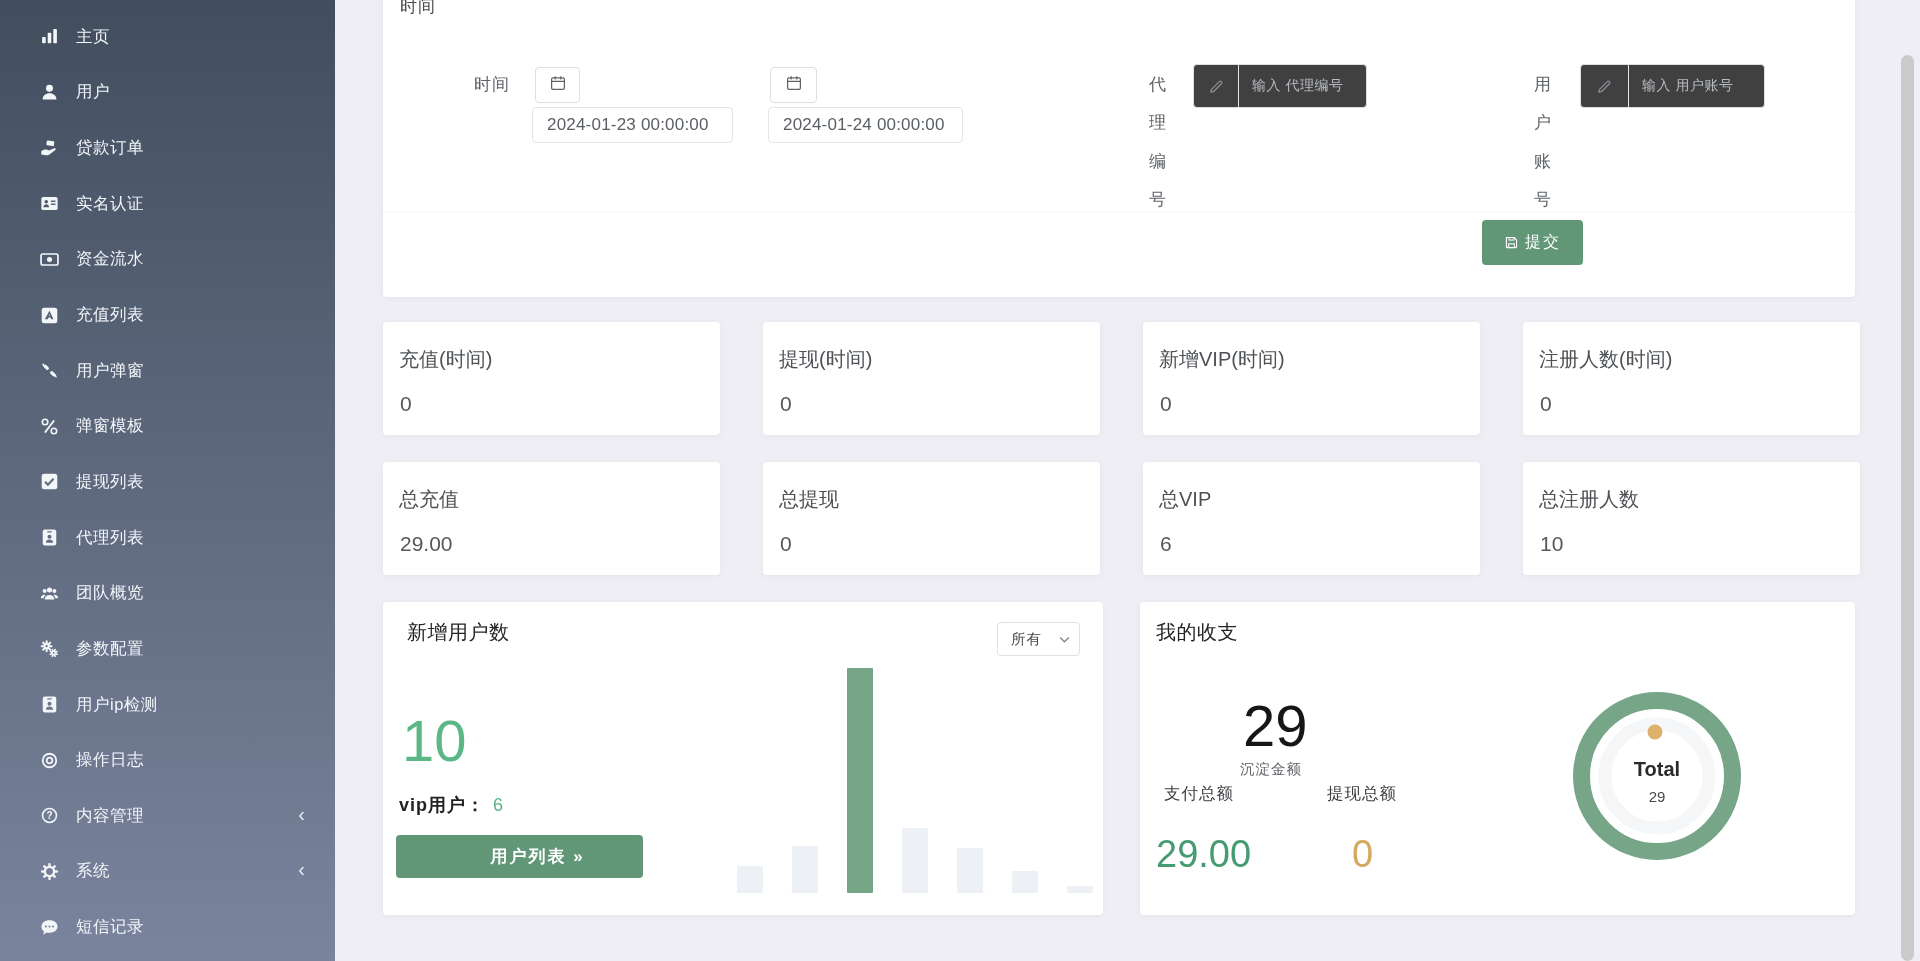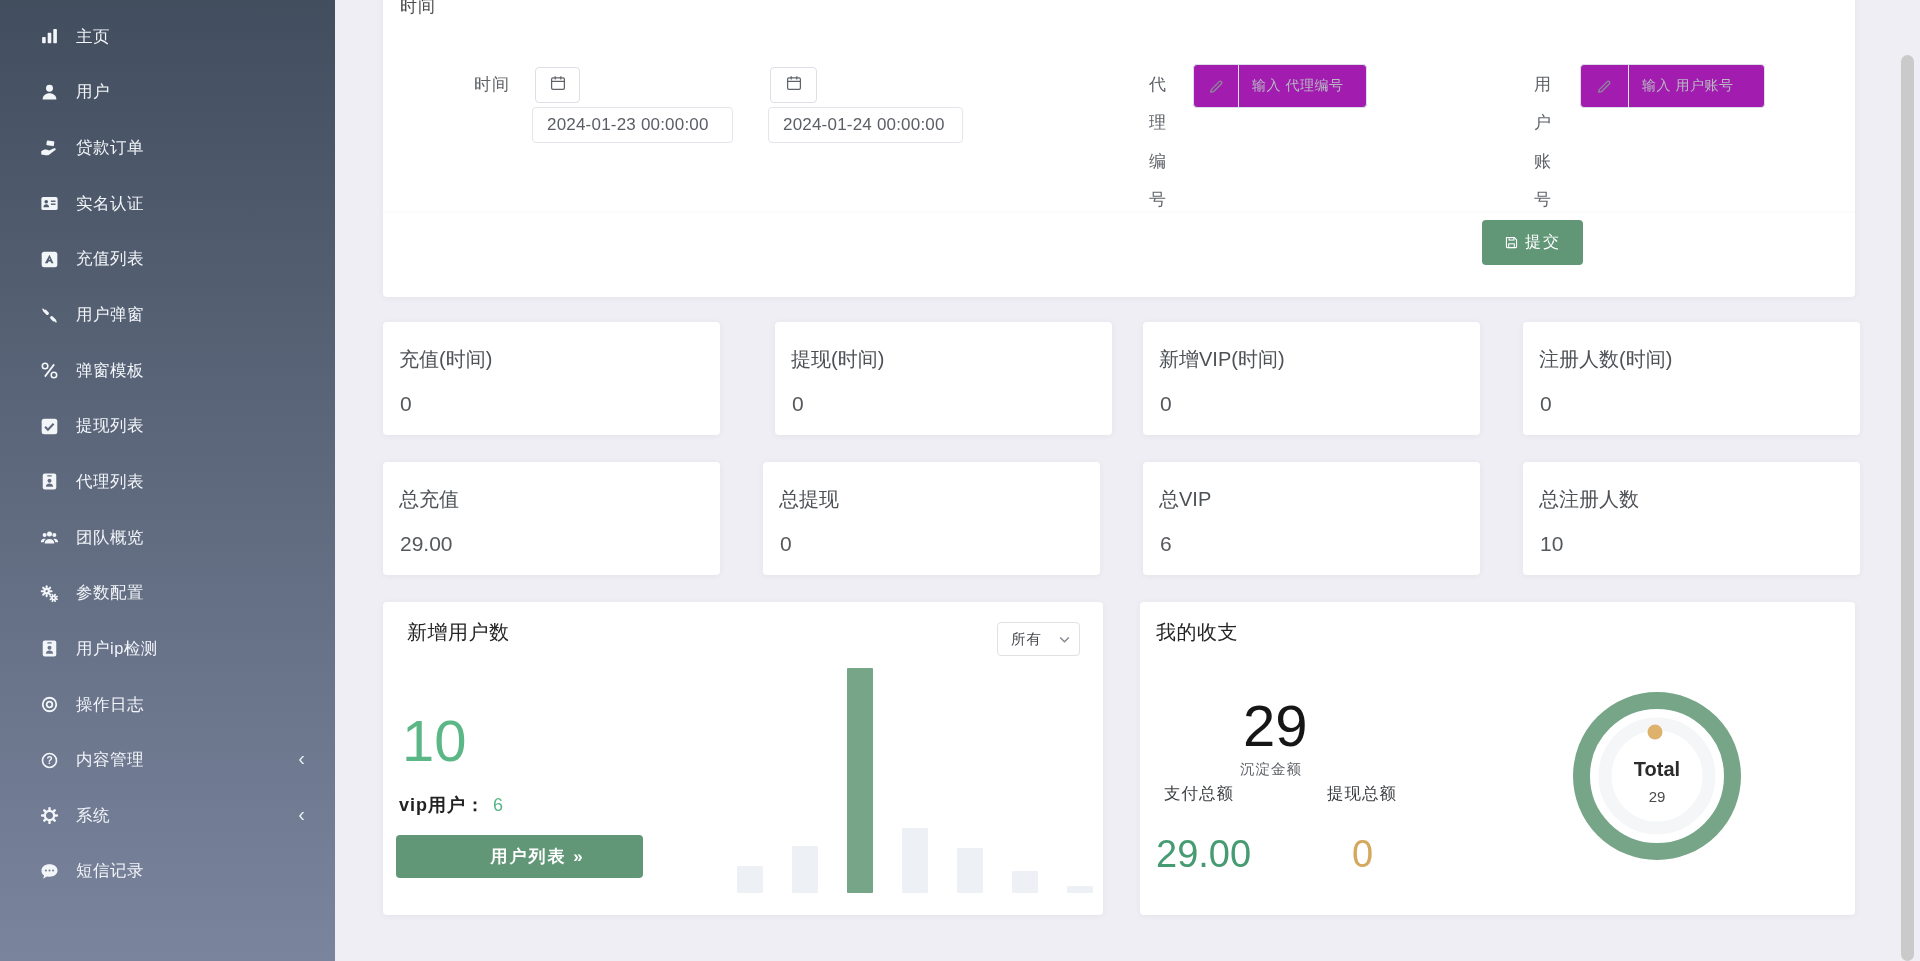--- a/index.html
+++ b/index.html
@@ -22,21 +22,21 @@
   .stat-title { position:absolute; left:16px; top:24px; font-size:20px; color:#4e5256; }
   .stat-value { position:absolute; left:17px; top:70px; font-size:21px; color:#55585c; }
 
   
   .form-label { position:absolute; font-size:17px; color:#5f6368; }
   .v-label { width:20px; line-height:38.3px; word-break:break-all; text-align:left; }
   .mini-btn { position:absolute; background:#fff; border:1px solid #dcdfe6; border-radius:4px;
     display:flex; align-items:center; justify-content:center; }
   .date-input { position:absolute; background:#fff; border:1px solid #e2e5ea; border-radius:4px;
     font-size:17px; color:#5a5e65; display:flex; align-items:center; padding-left:14px; letter-spacing:0.2px; }
-  .igroup { position:absolute; background:#a21caf; border:1px solid #dcdfe6; border-radius:4px; display:flex; }
+  .igroup { position:absolute; background:#404040; border:1px solid #dcdfe6; border-radius:4px; display:flex; }
   .igroup .prefix { display:flex; align-items:center; justify-content:center; border-right:1px solid #e3e6eb; }
   .igroup .ph { flex:1; display:flex; align-items:center; padding-left:13px; font-size:14px; color:#b7bbc2; letter-spacing:0.5px; }
   .igroup .prefix svg { width:17px; height:17px; }
   .green-btn { position:absolute; background:#619777; border:none; border-radius:4px; color:#fff;
     display:flex; align-items:center; justify-content:center; cursor:pointer; font-family:inherit; }
 
   
   .card-title { position:absolute; left:16px; top:21px; font-size:20px; color:#252525; font-weight:500; letter-spacing:0.5px; }
   #big-ten { position:absolute; left:402px; top:712px; font-size:58px; line-height:1; color:#5bb786; }
   #vip-line { position:absolute; left:399px; top:793px; font-size:18px; font-weight:700; color:#222; letter-spacing:1px; }
@@ -97,20 +97,29 @@
         <span class="icon">
           <svg viewBox="0 0 18 18">
             <rect x="1.3" y="2.8" width="15.4" height="12.4" rx="1.8" fill="#f3f6f9"></rect>
             <circle cx="5.9" cy="7.3" r="1.7" fill="var(--ko)"></circle>
             <path d="M3.2 12.5 c0-1.8 1.3-2.8 2.7-2.8 s2.7 1 2.7 2.8 z" fill="var(--ko)"></path>
             <rect x="10.3" y="6.2" width="4.4" height="1.3" fill="var(--ko)"></rect>
             <rect x="10.3" y="9" width="4.4" height="1.3" fill="var(--ko)"></rect>
           </svg>
         </span>
         <span class="lbl">实名认证</span>
+      </li>
+      <li style="--ko: rgb(81,93,111);">
+        <span class="icon">
+          <svg viewBox="0 0 18 18">
+            <rect x="1" y="3.8" width="16" height="10.4" rx="1.6" fill="none" stroke="#f3f6f9" stroke-width="1.6"></rect>
+            <circle cx="9" cy="9" r="2.4" fill="#f3f6f9"></circle>
+          </svg>
+        </span>
+        <span class="lbl">资金流水</span>
       </li>
       <li style="--ko: rgb(84,96,115);">
         <span class="icon">
           <svg viewBox="0 0 18 18">
             <rect x="1.6" y="1.6" width="14.8" height="14.8" rx="2.4" fill="#f3f6f9"></rect>
             <path d="M9 4.6 l3.8 8 h-2.1 l-.8-1.8 h-1.8 l-.8 1.8 H4.6 z M9 7.6 l-.6 1.6 h1.2 z" fill="var(--ko)"></path>
           </svg>
         </span>
         <span class="lbl">充值列表</span>
       </li>
@@ -325,21 +334,21 @@
       </svg>
   </span>
   <span>提交</span>
 </button>
 
 <div id="stat-cards">
     <div class="panel" style="left: 383px; top: 322px; width: 337px; height: 113px;">
       <div class="stat-title">充值(时间)</div>
       <div class="stat-value">0</div>
     </div>
-    <div class="panel" style="left: 763px; top: 322px; width: 337px; height: 113px; margin-left: 12px;">
+    <div class="panel" style="left: 763px; top: 322px; width: 337px; height: 113px;">
       <div class="stat-title">提现(时间)</div>
       <div class="stat-value">0</div>
     </div>
     <div class="panel" style="left: 1143px; top: 322px; width: 337px; height: 113px;">
       <div class="stat-title">新增VIP(时间)</div>
       <div class="stat-value">0</div>
     </div>
     <div class="panel" style="left: 1523px; top: 322px; width: 337px; height: 113px;">
       <div class="stat-title">注册人数(时间)</div>
       <div class="stat-value">0</div>

